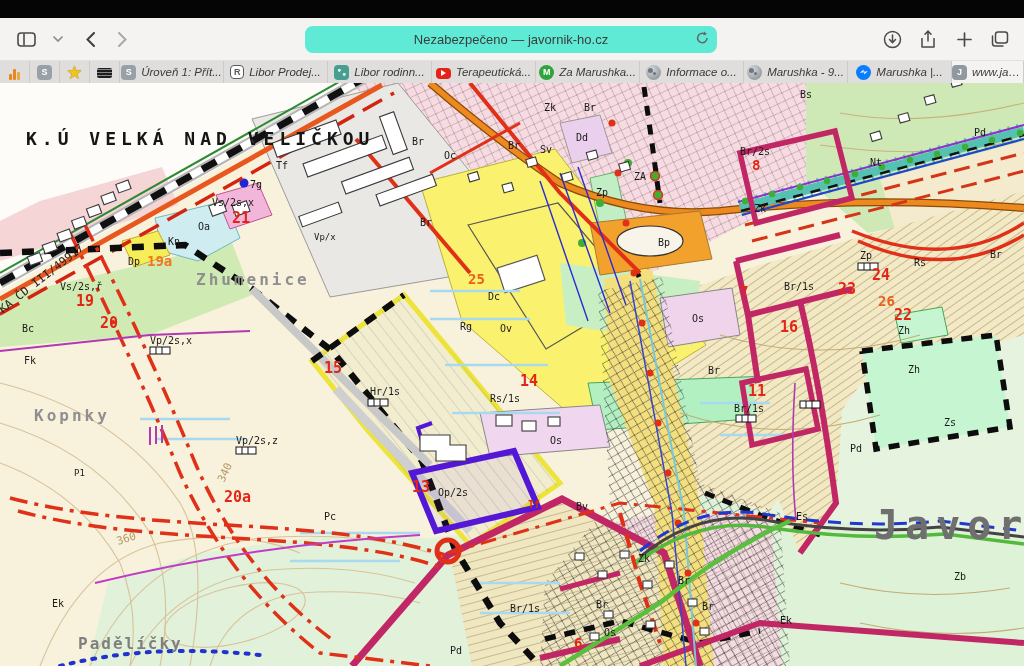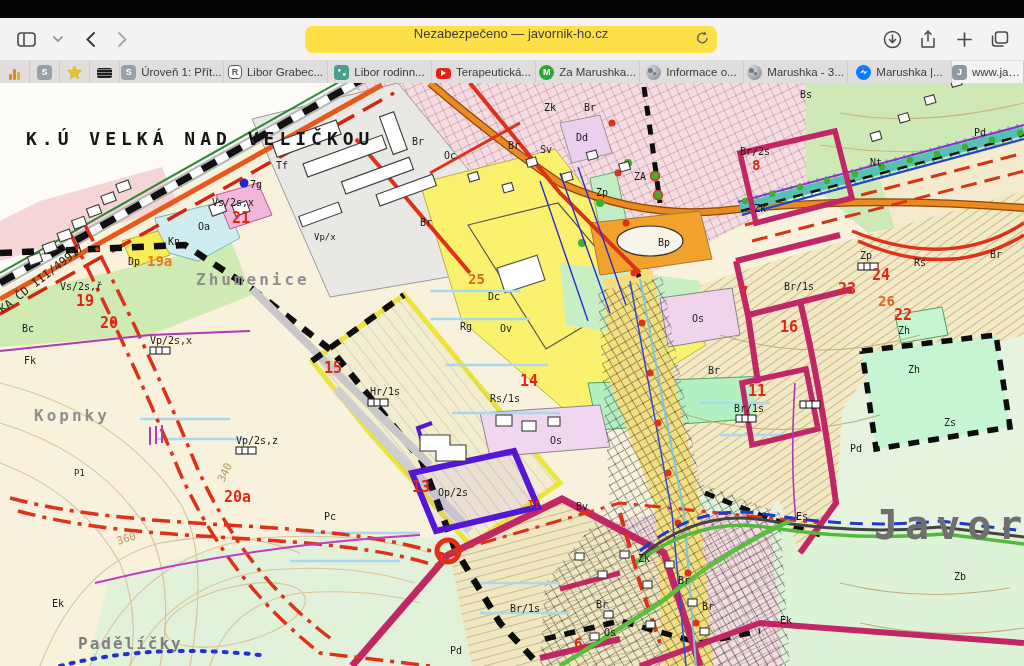--- a/index.html
+++ b/index.html
@@ -6,30 +6,30 @@
   #window{width:1024px;height:666px;position:relative;overflow:hidden;font-family:"Liberation Sans",sans-serif;background:#f4f3f1;}
   
   #top-strip{height:18px;background:#050505;}
   
   #toolbar{height:42px;background:#f4f3f1;display:flex;align-items:center;position:relative;border-bottom:1px solid #e2e1df;}
   .tb-left{display:flex;align-items:center;gap:4px;padding-left:12px;}
   .tb-btn{width:28px;height:26px;display:flex;align-items:center;justify-content:center;border-radius:6px;color:#4a4a4a;flex:none;}
   .tb-btn svg{display:block;}
   .chev{color:#8c8c8c;}
   .fwd{color:#a8a8a6;}
-  #address-bar{position:absolute;left:305px;top:8px;width:412px;height:27px;background:#fde047;border-radius:8px;display:flex;align-items:flex-start;justify-content:center;color:#3c3c3c;font-size:13px;}
+  #address-bar{position:absolute;left:305px;top:8px;width:412px;height:27px;background:#5eead4;border-radius:8px;display:flex;align-items:center;justify-content:center;color:#3c3c3c;font-size:13px;}
   #address-bar .reload{position:absolute;right:8px;top:5px;color:#666;}
   .tb-right{position:absolute;right:10px;top:8px;display:flex;align-items:center;gap:8px;}
   
   #tab-bar{height:22px;background:#dfdedd;display:flex;align-items:stretch;overflow:hidden;border-bottom:1px solid #c9c8c6;}
   .pinned-tab{width:29px;display:flex;align-items:center;justify-content:center;border-right:1px solid #cccbc9;flex:none;}
   .tab{width:103px;display:flex;align-items:center;justify-content:center;gap:5px;border-right:1px solid #cccbc9;flex:none;color:#3a3a3a;font-size:11.5px;white-space:nowrap;overflow:hidden;}
   .tab.active{background:#f4f3f1;}
   .tab:last-child{flex:1;}
-  .tab-label{overflow:hidden;text-overflow:ellipsis;}
+  .tab-label{overflow:hidden;text-overflow:ellipsis;font-style:italic;}
   
   .fav{width:15px;height:15px;border-radius:4px;display:inline-flex;align-items:center;justify-content:center;font:bold 9px "Liberation Sans",sans-serif;color:#fff;flex:none;position:relative;}
   .fav-analytics{background:transparent;align-items:flex-end;gap:1px;border-radius:0;}
   .fav-analytics i{display:block;width:3px;background:#e8871f;border-radius:1px;}
   .fav-analytics i:nth-child(1){height:6px;}
   .fav-analytics i:nth-child(2){height:11px;}
   .fav-analytics i:nth-child(3){height:8px;background:#f0a63c;}
   .fav-s-badge{background:#98a0a8;}
   .fav-star{background:transparent;color:#f2c21d;font-size:16px;text-shadow:0 0 1px #8a6d00;border-radius:0;}
   .fav-print{background:#1d1d1d;height:10px;margin-top:2px;border-radius:2px;background-image:repeating-linear-gradient(0deg,#1d1d1d 0 2px,#888 2px 3px);}
@@ -132,41 +132,41 @@
       </div>
       <div class="pinned-tab">
         <span class="fav fav-print"></span>
       </div>
       <div class="tab">
         <span class="fav fav-s-badge">S</span>
         <span class="tab-label">Úroveň 1: Přít...</span>
       </div>
       <div class="tab">
         <span class="fav fav-r-outline">R</span>
-        <span class="tab-label">Libor Grabec...</span>
+        <span class="tab-label">Libor Prodej...</span>
       </div>
       <div class="tab">
         <span class="fav fav-teal-app"></span>
         <span class="tab-label">Libor rodinn...</span>
       </div>
       <div class="tab">
         <span class="fav fav-youtube"></span>
         <span class="tab-label">Terapeutická...</span>
       </div>
       <div class="tab">
         <span class="fav fav-mapy">M</span>
         <span class="tab-label">Za Marushka...</span>
       </div>
       <div class="tab">
         <span class="fav fav-globe"></span>
         <span class="tab-label">Informace o...</span>
       </div>
       <div class="tab">
         <span class="fav fav-globe"></span>
-        <span class="tab-label">Marushka - 3...</span>
+        <span class="tab-label">Marushka - 9...</span>
       </div>
       <div class="tab">
         <span class="fav fav-messenger"></span>
         <span class="tab-label">Marushka |...</span>
       </div>
       <div class="tab active">
         <span class="fav fav-j-badge">J</span>
         <span class="tab-label">www.javornik...</span>
       </div>
     </div>

